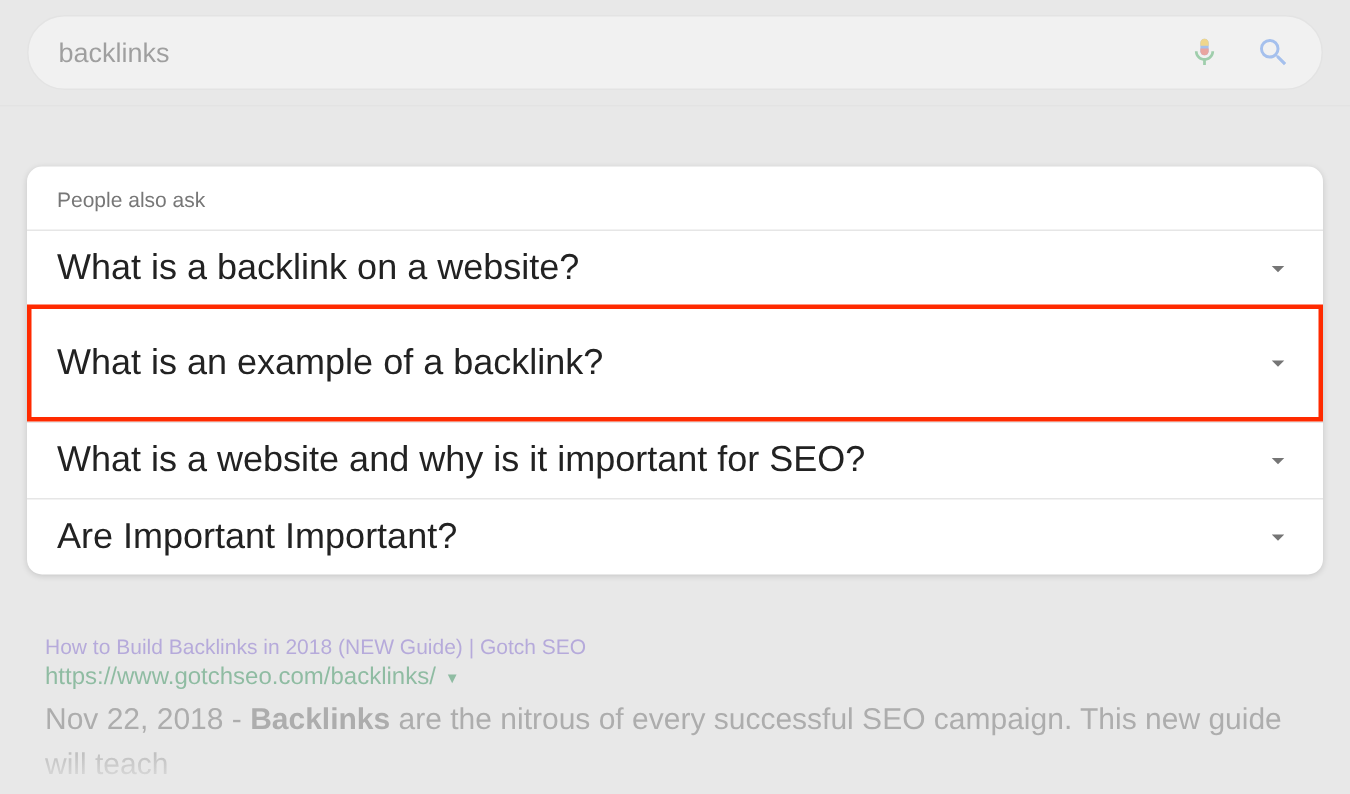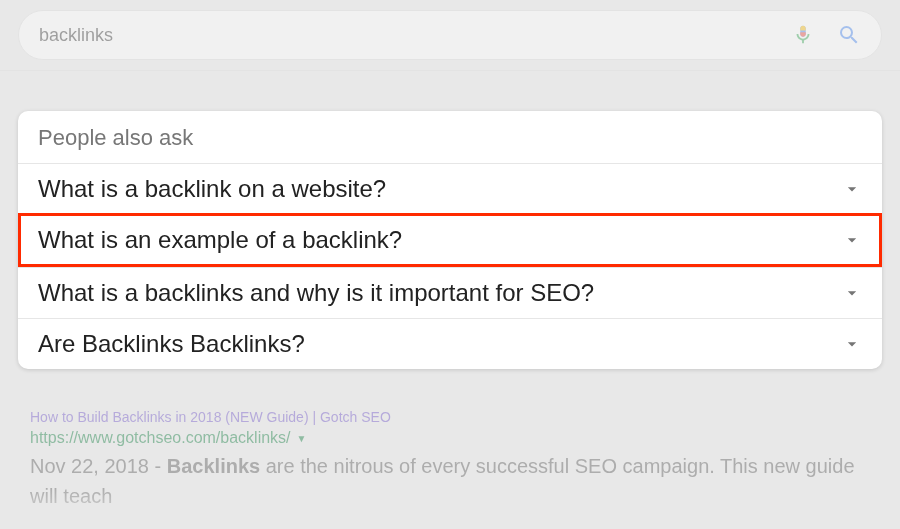--- a/index.html
+++ b/index.html
@@ -45,39 +45,39 @@
       background: #fff;
       border-radius: 10px;
       margin: 40px 18px 0 18px;
       box-shadow: 0 1px 4px rgba(0,0,0,0.15);
       position: relative;
       z-index: 10;
       overflow: hidden;
     }
     .paa-title {
       color: #777;
-      font-size: 22px;
+      font-size: 14px;
       padding: 14px 22px 12px 20px;
     }
     .paa-item {
       display: flex;
       align-items: center;
       justify-content: space-between;
       padding: 11px 20px;
       border-top: 1px solid #e6e6e6;
       font-size: 24px;
       color: #222;
       cursor: pointer;
     }
     .paa-item.highlighted {
       border: 3px solid #ff2a00;
       margin: -1px 0 0 0;
       position: relative;
       z-index: 2;
-      padding: 10px 17px;
+      padding: 22px 17px;
     }
     .chevron {
       color: #757575;
       display: flex;
       align-items: center;
     }
     .result {
       margin: 40px 30px 0 30px;
       position: relative;
       z-index: 1;
@@ -154,29 +154,29 @@
       </div>
       <div class="paa-item highlighted">
         <span>What is an example of a backlink?</span>
         <span class="chevron">
           <svg width="20" height="20" viewBox="0 0 24 24">
             <path fill="#757575" d="M7 10l5 5 5-5H7z"></path>
           </svg>
         </span>
       </div>
       <div class="paa-item">
-        <span>What is a backlinks and why is it important for SEO?</span>
+        <span>What is a website and why is it important for SEO?</span>
         <span class="chevron">
           <svg width="20" height="20" viewBox="0 0 24 24">
             <path fill="#757575" d="M7 10l5 5 5-5H7z"></path>
           </svg>
         </span>
       </div>
       <div class="paa-item">
-        <span>Are Backlinks Backlinks?</span>
+        <span>Are Important Important?</span>
         <span class="chevron">
           <svg width="20" height="20" viewBox="0 0 24 24">
             <path fill="#757575" d="M7 10l5 5 5-5H7z"></path>
           </svg>
         </span>
       </div>
     </div>
 </div>
 
 <div class="result">

